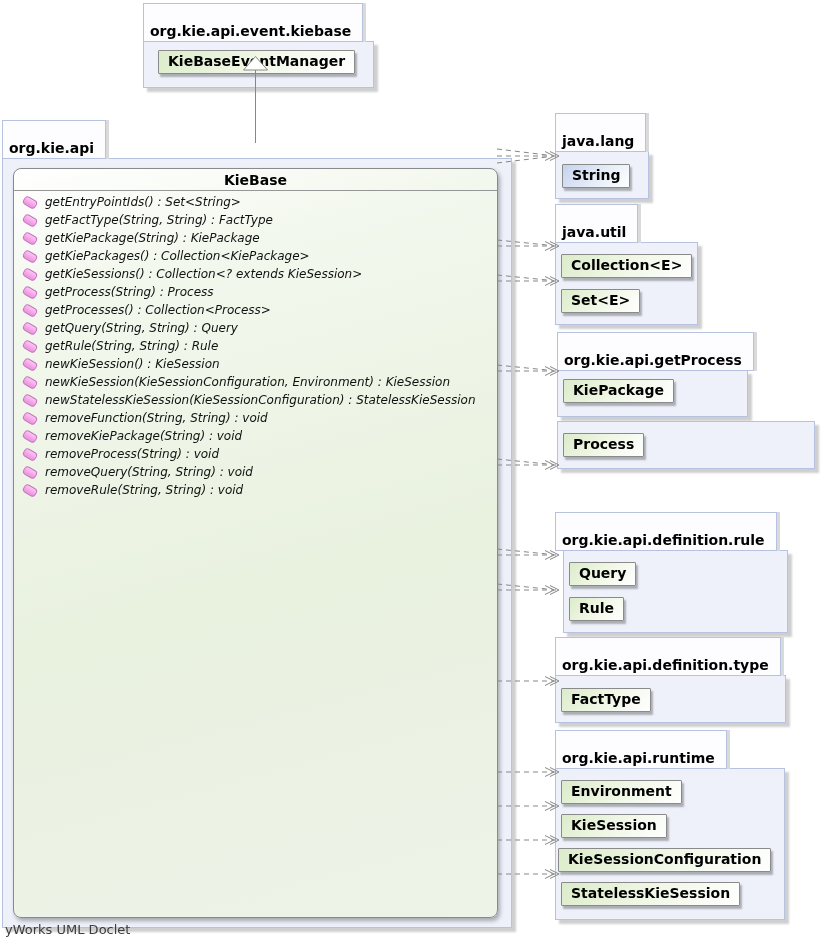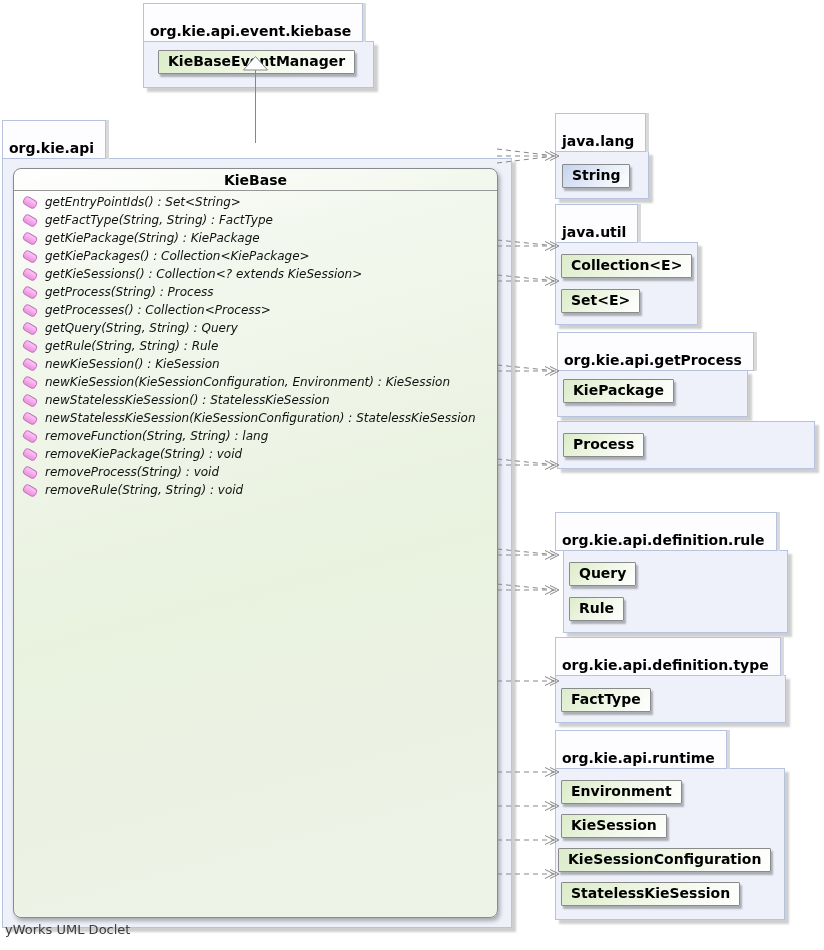--- a/index.html
+++ b/index.html
@@ -122,37 +122,37 @@
           <div class="method-row">
               <span class="m-icon"></span>
               <span class="m-text">newKieSession() : KieSession</span>
             </div>
           <div class="method-row">
               <span class="m-icon"></span>
               <span class="m-text">newKieSession(KieSessionConfiguration, Environment) : KieSession</span>
             </div>
           <div class="method-row">
               <span class="m-icon"></span>
-              <span class="m-text">newStatelessKieSession() : StatelessKieSession</span>
-            </div>
-          <div class="method-row">
-              <span class="m-icon"></span>
               <span class="m-text">newStatelessKieSession(KieSessionConfiguration) : StatelessKieSession</span>
             </div>
           <div class="method-row">
               <span class="m-icon"></span>
-              <span class="m-text">removeFunction(String, String) : lang</span>
+              <span class="m-text">removeFunction(String, String) : void</span>
             </div>
           <div class="method-row">
               <span class="m-icon"></span>
               <span class="m-text">removeKiePackage(String) : void</span>
             </div>
           <div class="method-row">
               <span class="m-icon"></span>
               <span class="m-text">removeProcess(String) : void</span>
+            </div>
+          <div class="method-row">
+              <span class="m-icon"></span>
+              <span class="m-text">removeQuery(String, String) : void</span>
             </div>
           <div class="method-row">
               <span class="m-icon"></span>
               <span class="m-text">removeRule(String, String) : void</span>
             </div>
         </div>
       </div>
     </div>
   </div>
 

